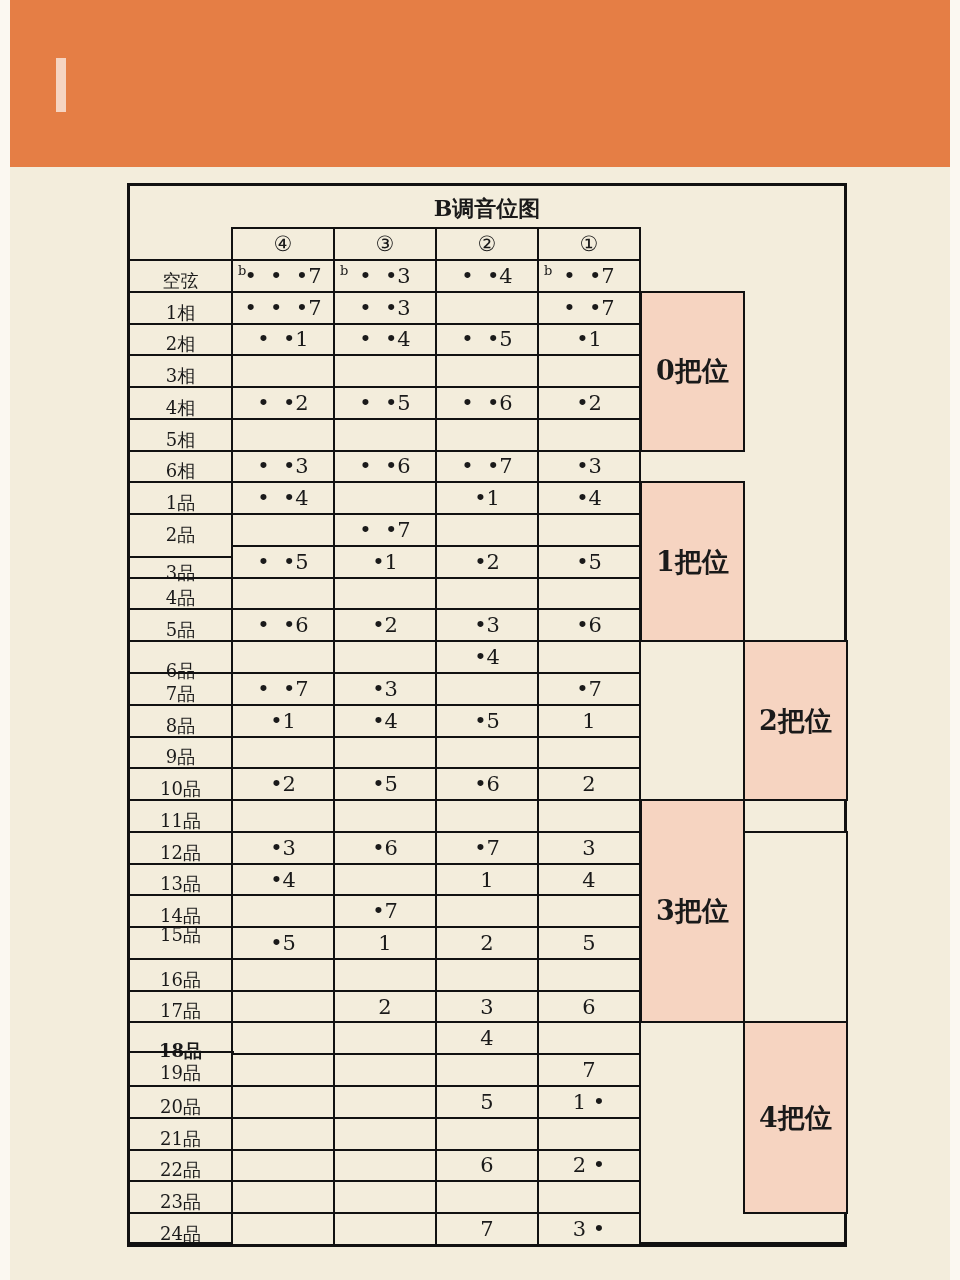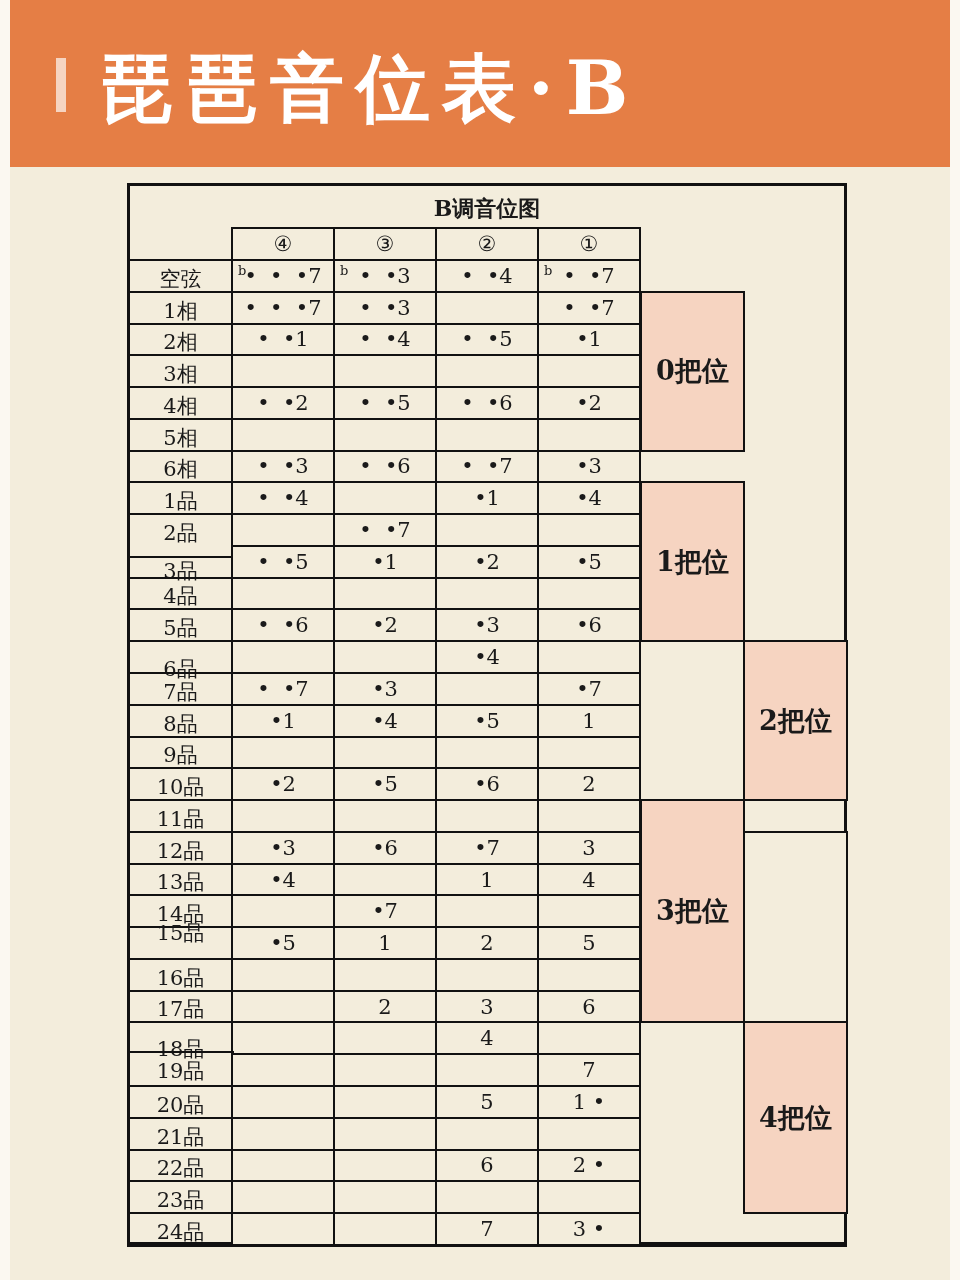--- a/index.html
+++ b/index.html
@@ -32,35 +32,34 @@
     border: 3px solid #111;
   }
   .chart-title {
     left: 232px; top: 190px; width: 510px; height: 36px;
     text-align: center; font-weight: bold; font-size: 22px; line-height: 36px;
   }
   .cell {
     border: 2px solid #111; display: flex; align-items: center; justify-content: center;
     font-size: 21px; background: #F3EDDC; white-space: pre;
   }
-  .rowlabel { font-size: 21px; display:flex; align-items:flex-end; justify-content:center; }
+  .rowlabel { font-size: 18px; display:flex; align-items:flex-end; justify-content:center; }
   .flat { position: absolute; left: 5px; top: 2px; font-size: 13px; }
   .pos {
     border: 2.5px solid #111; background: #F6D4C1;
     display:flex; align-items:center; justify-content:center;
     font-size: 27px; font-weight: bold;
   }
   .pos-empty { border: 2.5px solid #111; background: #F3EDDC; }
 </style>
 </head>
 <body>
 
 <div class="banner">
   <div class="banner-accent"></div>
-  <div class="banner-title">琵琶音位表·B</div>
 </div>
 <div class="content"></div>
 
 <div class="abs outer"></div>
 <div class="abs chart-title">B调音位图</div>
 <div id="grid">
     <div class="abs cell" style="left: 231px; top: 227px; width: 104px; height: 34px;">④</div>
     <div class="abs cell" style="left: 333px; top: 227px; width: 104px; height: 34px;">③</div>
     <div class="abs cell" style="left: 435px; top: 227px; width: 104px; height: 34px;">②</div>
     <div class="abs cell" style="left: 537px; top: 227px; width: 104px; height: 34px;">①</div>
@@ -177,21 +176,21 @@
     <div class="abs cell rowlabel" style="left: 127px; top: 957.94px; width: 107px; height: 33.77px; border-top: 2px solid rgb(17, 17, 17); border-right: none; border-bottom: none; border-left: none; border-image: initial; background: transparent;">16品</div>
     <div class="abs cell" style="left: 231px; top: 957.94px; width: 104px; height: 33.77px;"></div>
     <div class="abs cell" style="left: 333px; top: 957.94px; width: 104px; height: 33.77px;"></div>
     <div class="abs cell" style="left: 435px; top: 957.94px; width: 104px; height: 33.77px;"></div>
     <div class="abs cell" style="left: 537px; top: 957.94px; width: 104px; height: 33.77px;"></div>
     <div class="abs cell rowlabel" style="left: 127px; top: 989.71px; width: 107px; height: 33.77px; border-top: 2px solid rgb(17, 17, 17); border-right: none; border-bottom: none; border-left: none; border-image: initial; background: transparent;">17品</div>
     <div class="abs cell" style="left: 231px; top: 989.71px; width: 104px; height: 33.77px;"></div>
     <div class="abs cell" style="left: 333px; top: 989.71px; width: 104px; height: 33.77px;">2</div>
     <div class="abs cell" style="left: 435px; top: 989.71px; width: 104px; height: 33.77px;">3</div>
     <div class="abs cell" style="left: 537px; top: 989.71px; width: 104px; height: 33.77px;">6</div>
-    <div class="abs cell rowlabel" style="left: 127px; top: 1021.48px; width: 107px; height: 42px; border-top: 2px solid rgb(17, 17, 17); border-right: none; border-bottom: none; border-left: none; border-image: initial; background: transparent;">18品</div>
+    <div class="abs cell rowlabel" style="left: 127px; top: 1021.48px; width: 107px; height: 42px; border-top: 2px solid rgb(17, 17, 17); border-right: none; border-bottom: none; border-left: none; border-image: initial; background: transparent; font-weight: bold;">18品</div>
     <div class="abs cell" style="left: 231px; top: 1021.48px; width: 104px; height: 33.77px;"></div>
     <div class="abs cell" style="left: 333px; top: 1021.48px; width: 104px; height: 33.77px;"></div>
     <div class="abs cell" style="left: 435px; top: 1021.48px; width: 104px; height: 33.77px;">4</div>
     <div class="abs cell" style="left: 537px; top: 1021.48px; width: 104px; height: 33.77px;"></div>
     <div class="abs cell rowlabel" style="left: 127px; top: 1051px; width: 107px; height: 33.77px; border-top: 2px solid rgb(17, 17, 17); border-right: none; border-bottom: none; border-left: none; border-image: initial; background: transparent;">19品</div>
     <div class="abs cell" style="left: 231px; top: 1053.25px; width: 104px; height: 33.77px;"></div>
     <div class="abs cell" style="left: 333px; top: 1053.25px; width: 104px; height: 33.77px;"></div>
     <div class="abs cell" style="left: 435px; top: 1053.25px; width: 104px; height: 33.77px;"></div>
     <div class="abs cell" style="left: 537px; top: 1053.25px; width: 104px; height: 33.77px;">7</div>
     <div class="abs cell rowlabel" style="left: 127px; top: 1085.02px; width: 107px; height: 33.77px; border-top: 2px solid rgb(17, 17, 17); border-right: none; border-bottom: none; border-left: none; border-image: initial; background: transparent;">20品</div>

